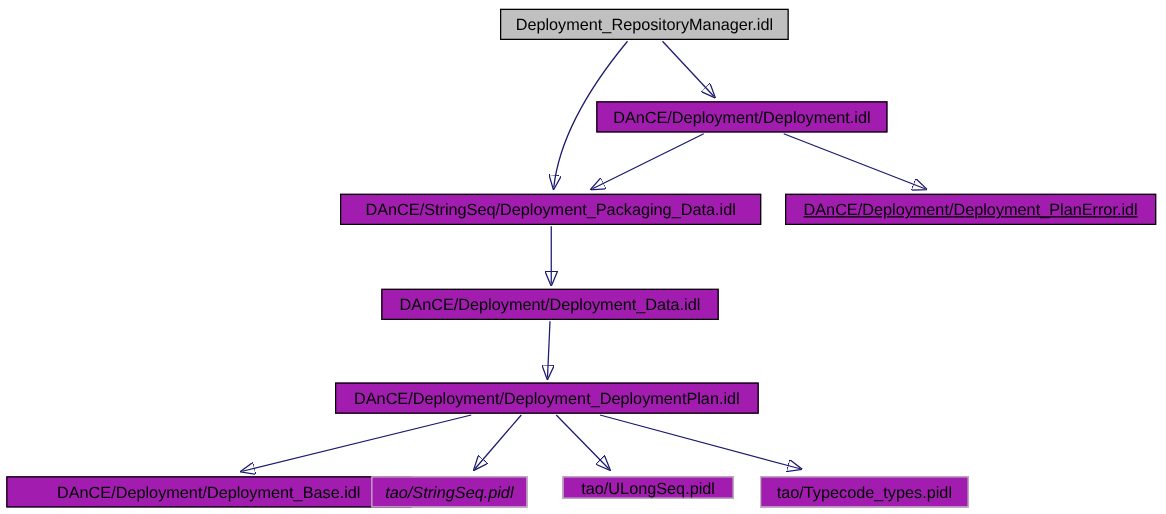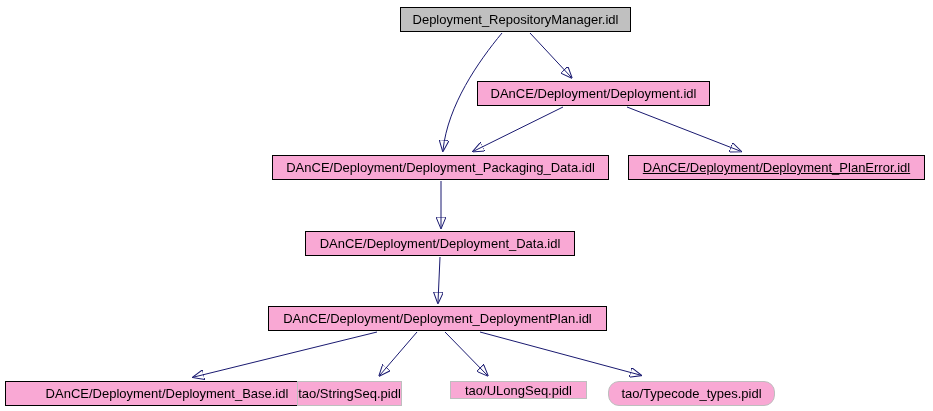--- a/index.html
+++ b/index.html
@@ -17,21 +17,21 @@
     background:var(--bg);
     font-family:"Liberation Sans","DejaVu Sans",sans-serif;
     overflow:hidden;
   }
   #edges{position:absolute;left:0;top:0;width:933px;height:411px;}
   #edges path{stroke:var(--edge);stroke-width:1;fill:none;}
   .node{
     position:absolute;
     box-sizing:border-box;
     display:flex;align-items:center;justify-content:center;
-    background:#f9a8d4;
+    background:#a21caf;
     border:1px solid var(--node-border);
     color:var(--text);
     font-size:13px;
     white-space:nowrap;
     cursor:pointer;
   }
   .node.current{background:var(--root-fill);}
   .node.external{border-color:var(--ext-border);}
 </style>
 </head>
@@ -54,29 +54,29 @@
     <path d="M377,332 L194,377" marker-end="url(#arrow)"></path>
     <path d="M417,332 L380,375" marker-end="url(#arrow)"></path>
     <path d="M445,332 L487,375" marker-end="url(#arrow)"></path>
     <path d="M480,332 L640,375" marker-end="url(#arrow)"></path>
   </svg>
 
   <div class="node current" style="left:400px;top:7px;width:231px;height:25px;">Deployment_RepositoryManager.idl</div>
 
   <div class="node" style="left:477px;top:81px;width:233px;height:25px;">DAnCE/Deployment/Deployment.idl</div>
 
-  <div class="node" style="left:272px;top:155px;width:337px;height:25px;">DAnCE/Deployment/Deployment_Packaging_Data.idl</div>
+  <div class="node" style="left:272px;top:155px;width:337px;height:25px;">DAnCE/StringSeq/Deployment_Packaging_Data.idl</div>
 
   <div class="node" style="left:628px;top:155px;width:297px;height:25px;text-decoration:underline;">DAnCE/Deployment/Deployment_PlanError.idl</div>
 
   <div class="node" style="left:268px;top:306px;width:339px;height:25px;">DAnCE/Deployment/Deployment_DeploymentPlan.idl</div>
 
   <div class="node" style="left:305px;top:231px;width:270px;height:25px;">DAnCE/Deployment/Deployment_Data.idl</div>
 
   <div class="node" style="left:5px;top:381px;width:324px;height:25px;">DAnCE/Deployment/Deployment_Base.idl</div>
 
-  <div class="node external" style="left:297px;top:381px;width:105px;height:25px;">tao/StringSeq.pidl</div>
+  <div class="node external" style="left:297px;top:381px;width:125px;height:25px;font-style:italic;">tao/StringSeq.pidl</div>
 
   <div class="node external" style="left:450px;top:381px;width:137px;height:18px;">tao/ULongSeq.pidl</div>
 
-  <div class="node external" style="left:608px;top:381px;width:167px;height:25px;border-radius:11px;">tao/Typecode_types.pidl</div>
+  <div class="node external" style="left:608px;top:381px;width:167px;height:25px;">tao/Typecode_types.pidl</div>
 
 </div>
 
 </body></html>

